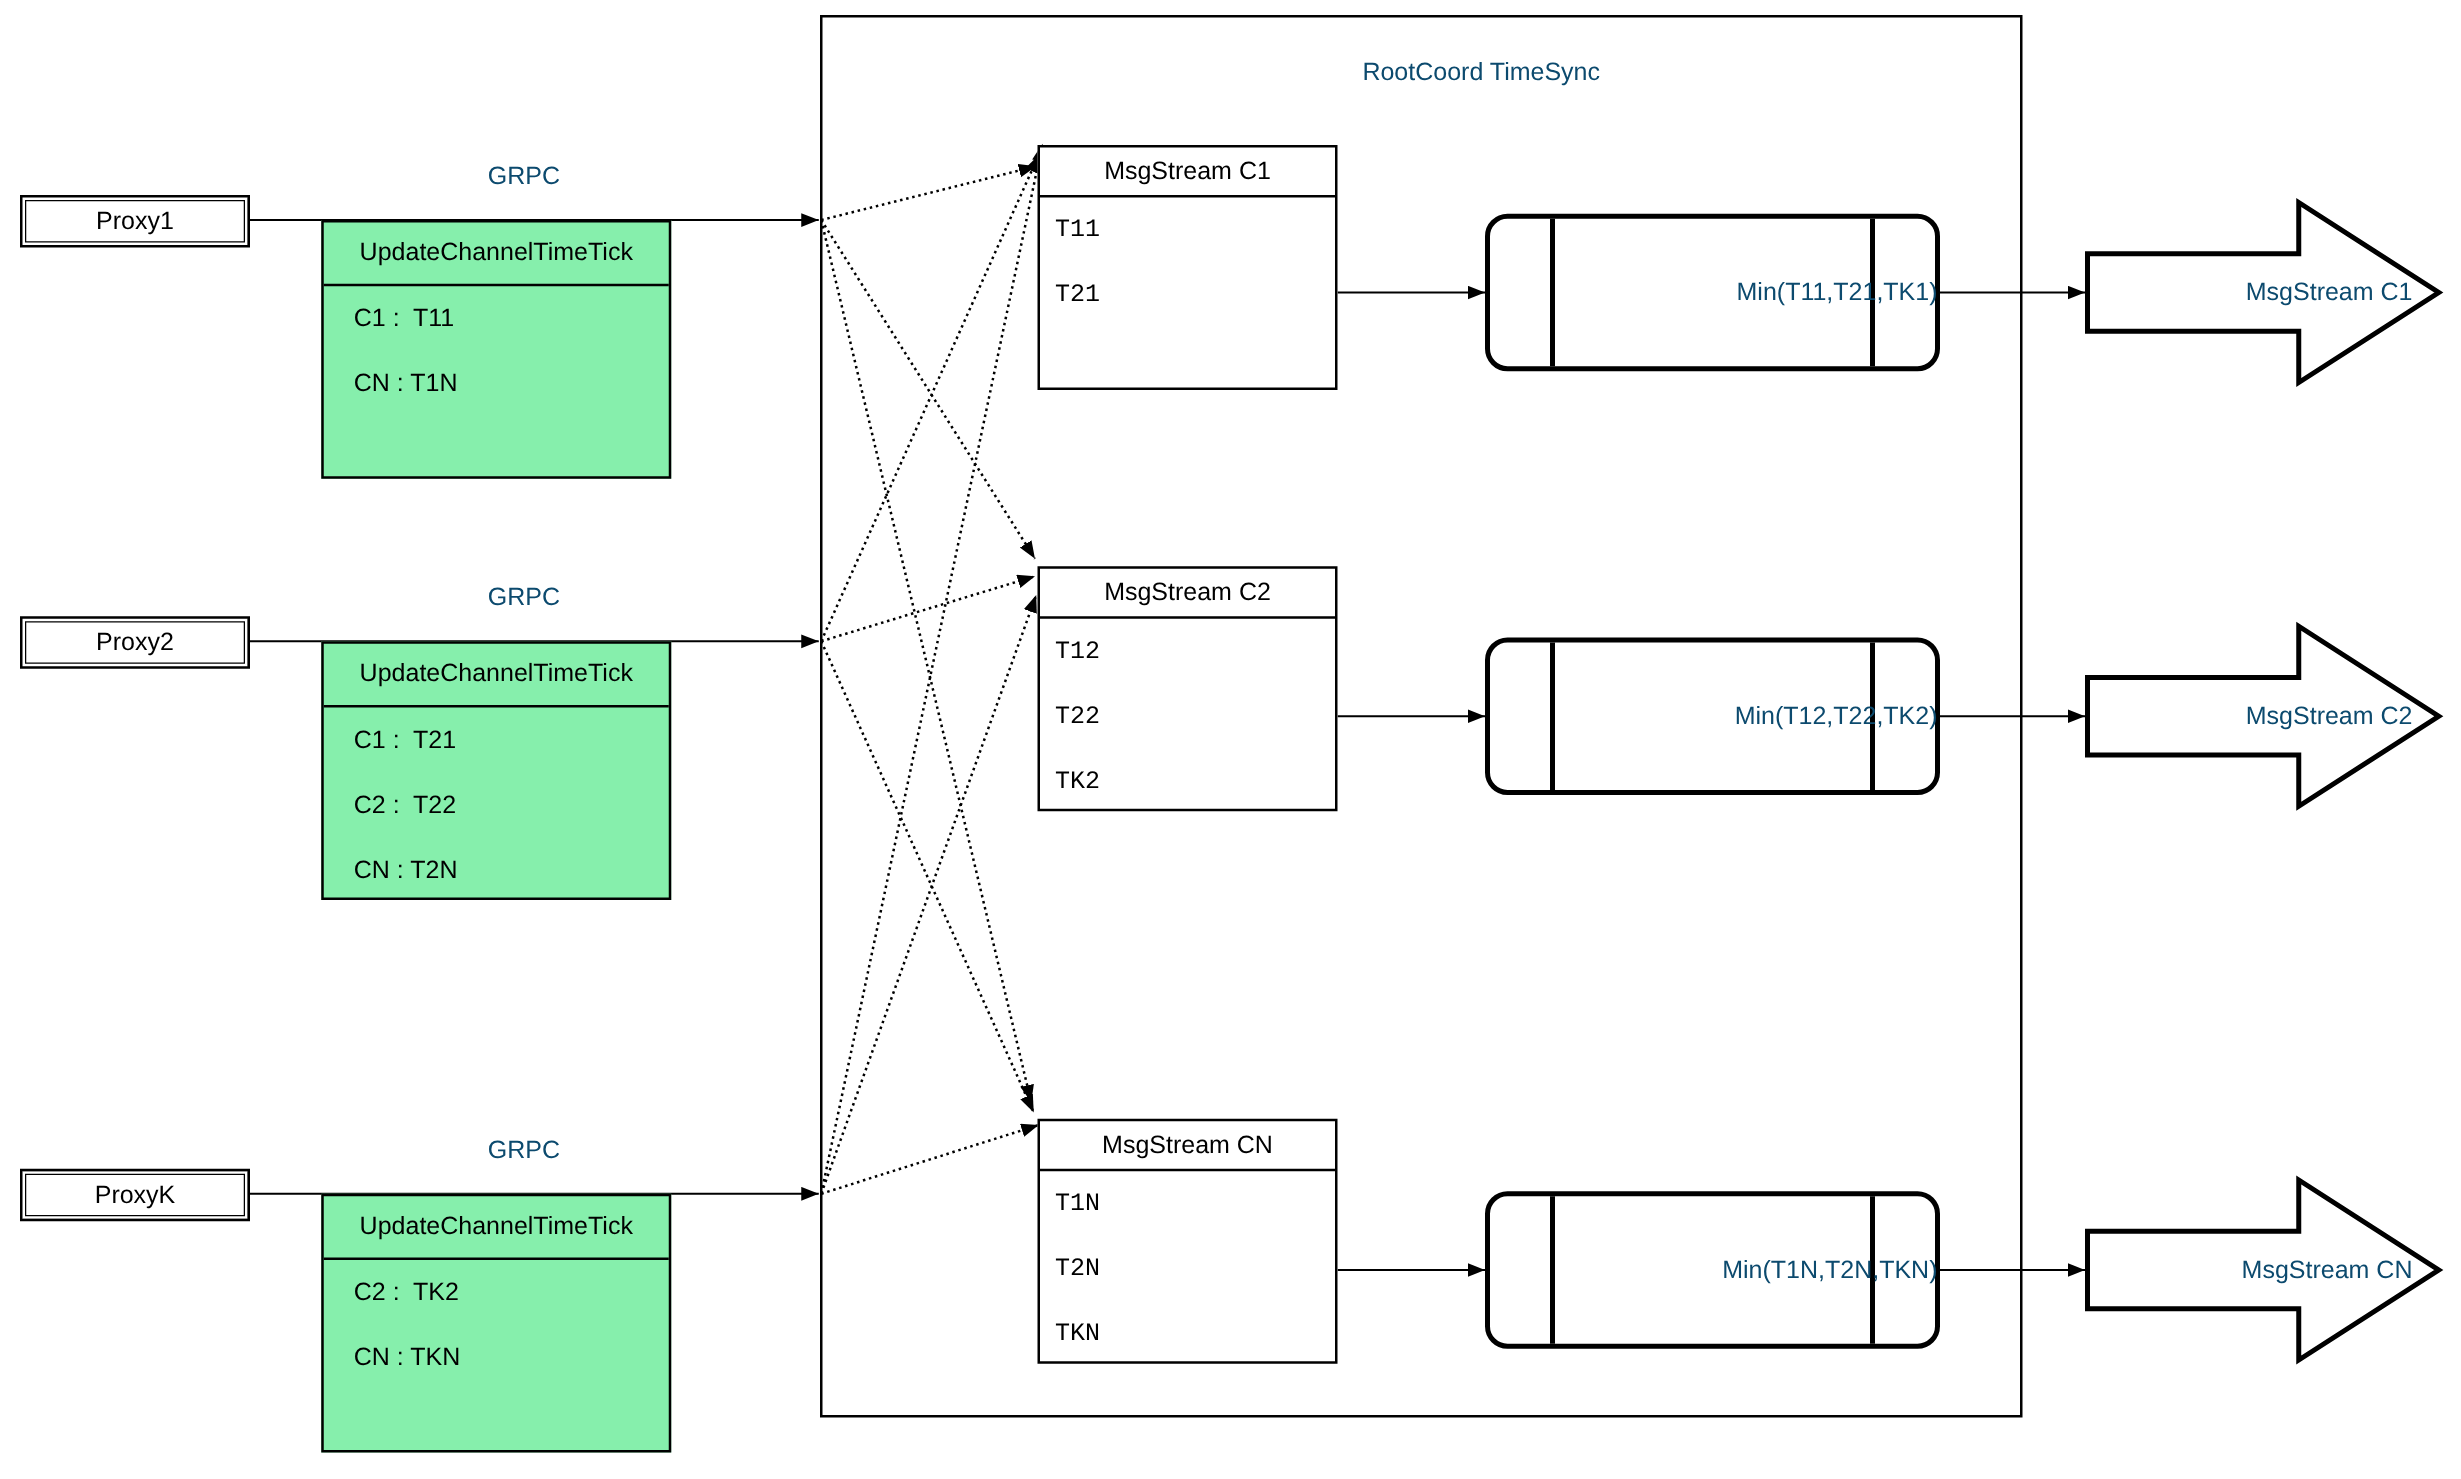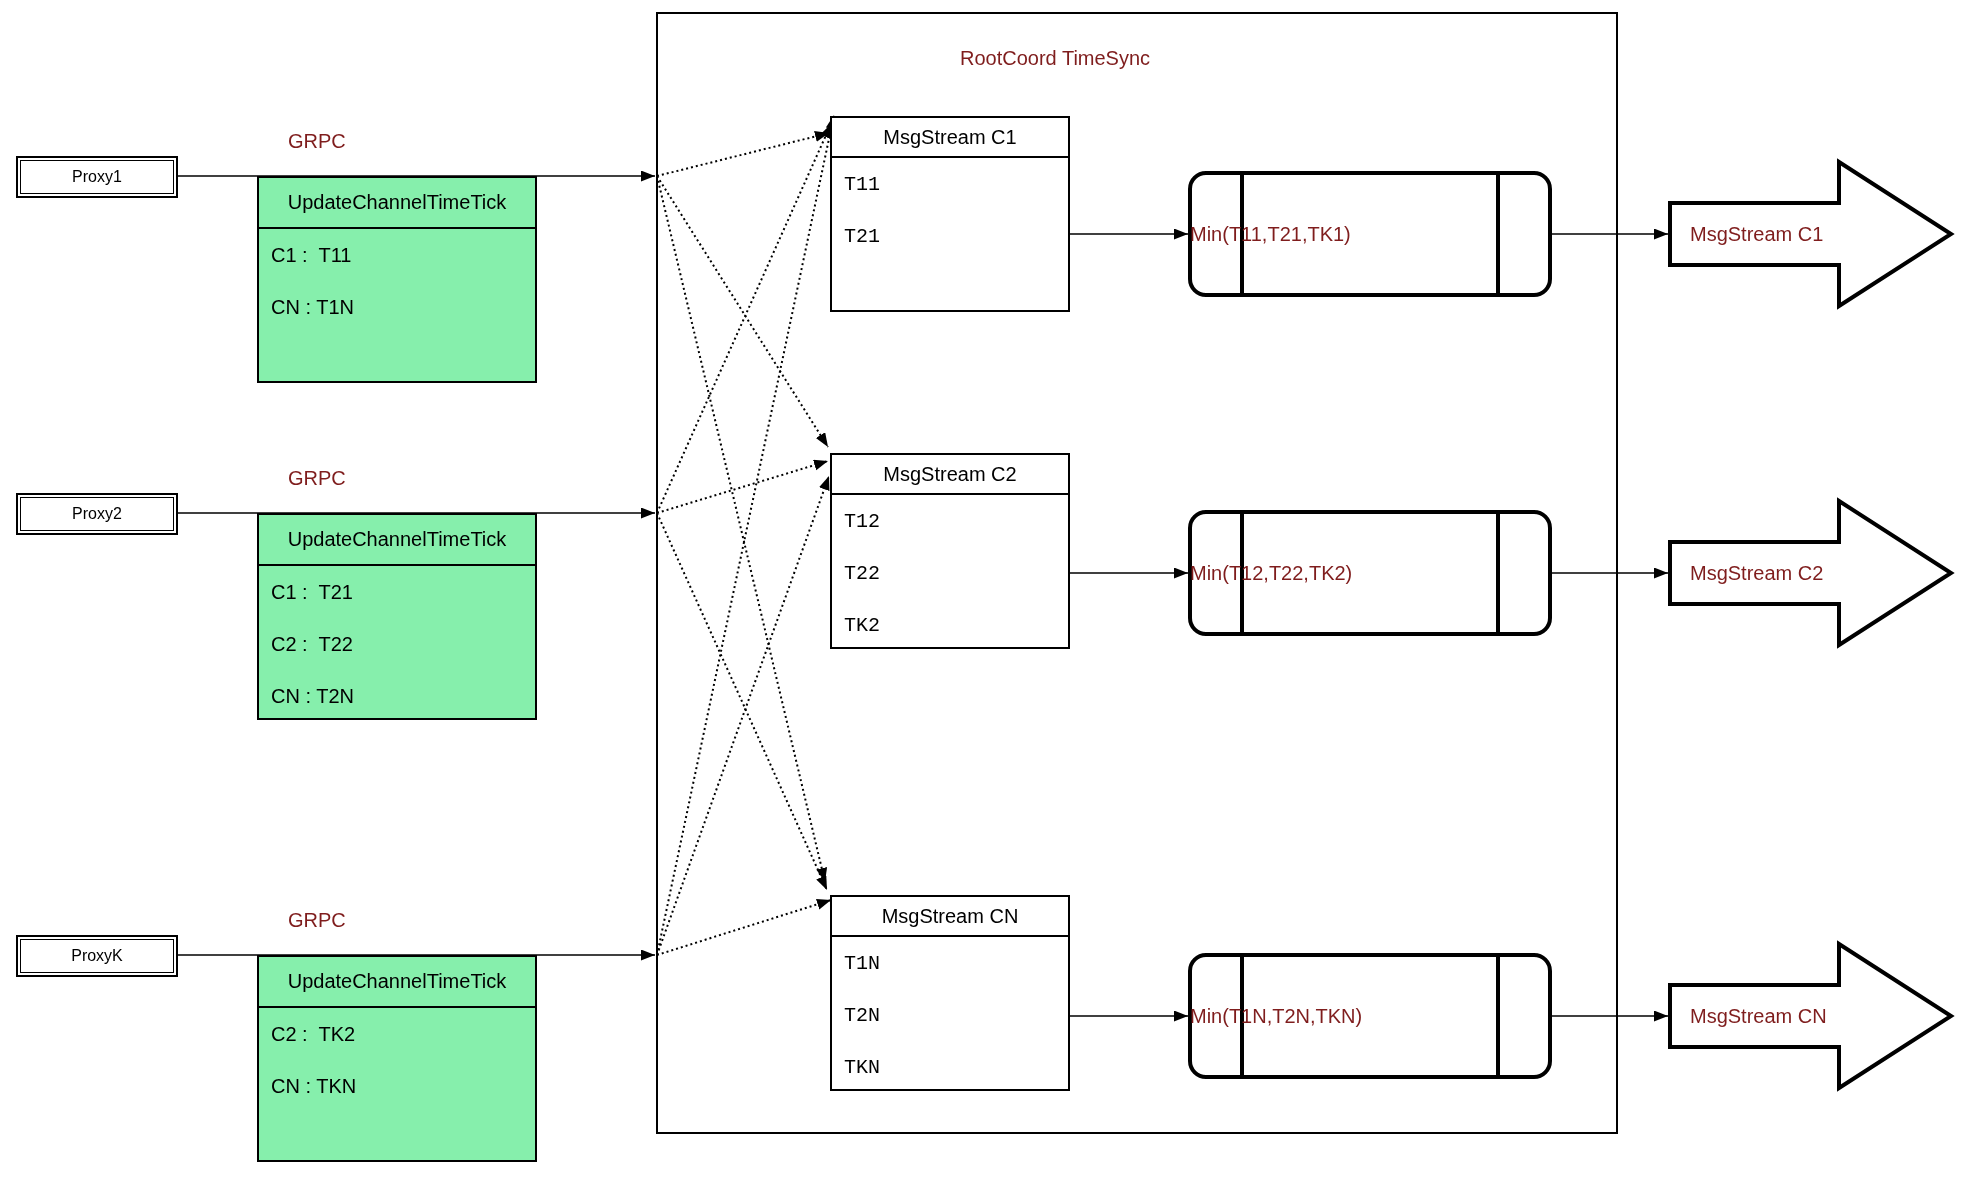--- a/index.html
+++ b/index.html
@@ -1,35 +1,35 @@
 <!DOCTYPE html>
 <html><head>
 <meta charset="utf-8">
 <style>
   html,body{margin:0;padding:0;background:#fff;}
   #canvas{
     position:relative;width:1969px;height:1183px;background:#ffffff;
     font-family:"Liberation Sans", sans-serif;color:#000;overflow:hidden;
   }
   #wires{position:absolute;left:0;top:0;width:1969px;height:1183px;}
-  .lbl{position:absolute;font-size:20px;line-height:24px;text-align:left;color:#7f1d1d;}
+  .lbl{position:absolute;font-size:20px;line-height:24px;text-align:right;color:#0c4a6e;}
   .proxy-box{
-    position:absolute;left:16px;width:162px;height:42px;box-sizing:border-box;
+    position:absolute;left:16px;width:184px;height:42px;box-sizing:border-box;
     border:2px solid #000;background:#fff;display:flex;align-items:center;justify-content:center;
-    font-size:16px;box-shadow:inset 0 0 0 2px #fff, inset 0 0 0 3px #000;
+    font-size:20px;box-shadow:inset 0 0 0 2px #fff, inset 0 0 0 3px #000;
   }
   .ptable{
     position:absolute;left:257px;width:280px;height:207px;box-sizing:border-box;
     border:2px solid #000;background:#86efac;
   }
   .ptable .hdr{
     height:49px;border-bottom:2px solid #000;display:flex;align-items:center;justify-content:center;
     font-size:20px;
   }
-  .ptable .trow{height:52px;display:flex;align-items:center;padding-left:12px;font-size:20px;white-space:pre;}
+  .ptable .trow{height:52px;display:flex;align-items:center;padding-left:24px;font-size:20px;white-space:pre;}
   .stable{
     position:absolute;left:830px;width:240px;height:196px;box-sizing:border-box;
     border:2px solid #000;background:#fff;
   }
   .stable .hdr{
     height:38px;border-bottom:2px solid #000;display:flex;align-items:center;justify-content:center;
     font-size:20px;
   }
   .stable .trow{height:52px;display:flex;align-items:center;padding-left:12px;font-size:20px;white-space:pre;font-family:Liberation Mono, monospace;}
 </style>

